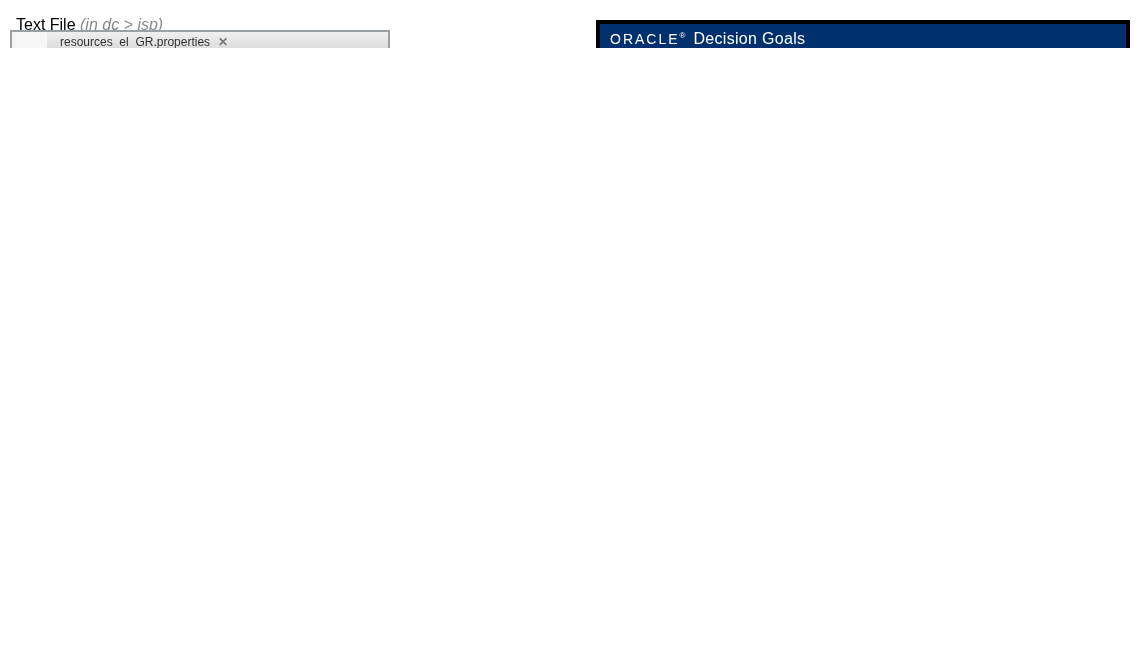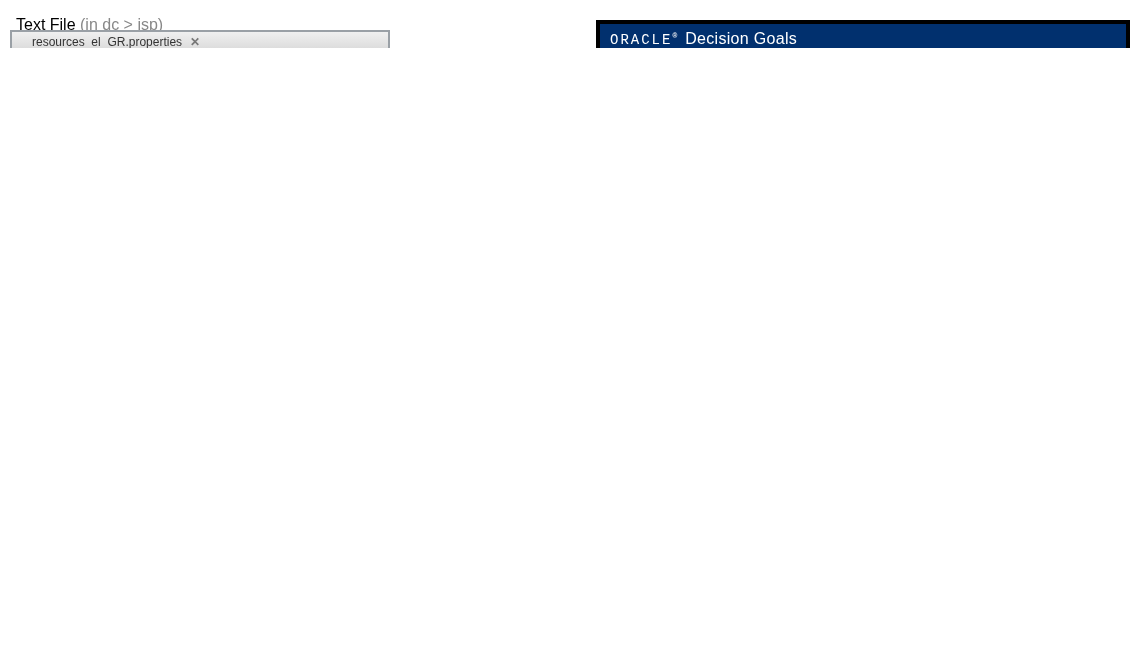--- a/index.html
+++ b/index.html
@@ -9,38 +9,39 @@
     font-family: Arial, sans-serif;
     font-size: 12px;
     background: #fff;
     color: #000;
     width: 1140px;
     position: relative;
   }
 
   
   .textfile-label { font-size: 16px; margin: 6px 0 4px 6px; }
-  .textfile-label .loc { color: #888; }
+  .textfile-label .loc { font-style: italic; color: #888; }
 
   .textfile-frame {
     width: 380px;
     border: 2px solid #9aa0a6;
     background: #f5f5f5;
     position: absolute;
     left: 10px;
     top: 30px;
   }
   .tf-tab {
     background: linear-gradient(#f0f0f0,#d8d8d8);
     border-bottom: 1px solid #aaa;
     display: flex;
     align-items: center;
-    padding: 3px 20px;
+    padding: 3px 13px;
     font-size: 12px;
     color: #333;
+    margin-left: 35px;
   }
   .tf-tab .close { margin-left: 8px; color: #777; font-weight: bold; }
   .tf-body {
     background: #fff;
     padding: 4px 8px 10px 8px;
     font-family: "Courier New", monospace;
     font-size: 13px;
     line-height: 1.6;
     white-space: pre;
   }
@@ -113,21 +114,21 @@
     overflow: hidden;
   }
   .dc-titlebar {
     background: #01306e;
     color: #fff;
     padding: 6px 10px;
     font-size: 16px;
     letter-spacing: 0.3px;
     display:flex;align-items:center;gap:6px;
   }
-  .dc-titlebar .brand { font-family: Liberation Mono, monospace; letter-spacing: 2px; font-size:14px;}
+  .dc-titlebar .brand { font-family: Liberation Sans, sans-serif; letter-spacing: 2px; font-size:14px;}
   .dc-titlebar .brand sup{font-size:8px;}
   .dc-toolbar {
     background: #01306e;
     display: flex;
     align-items: center;
     gap: 12px;
     padding: 4px 10px 8px 12px;
     color: #bcd3ef;
     font-size: 12px;
     border-bottom: 1px solid #0a4a9a;

